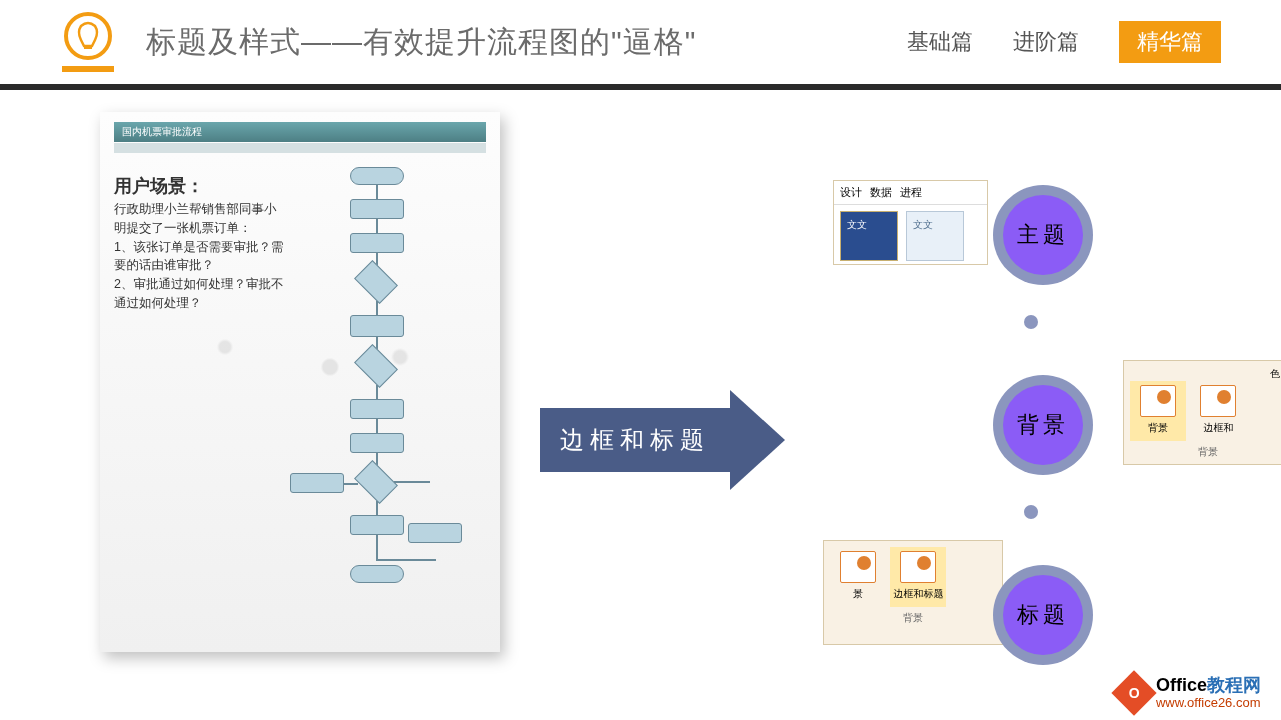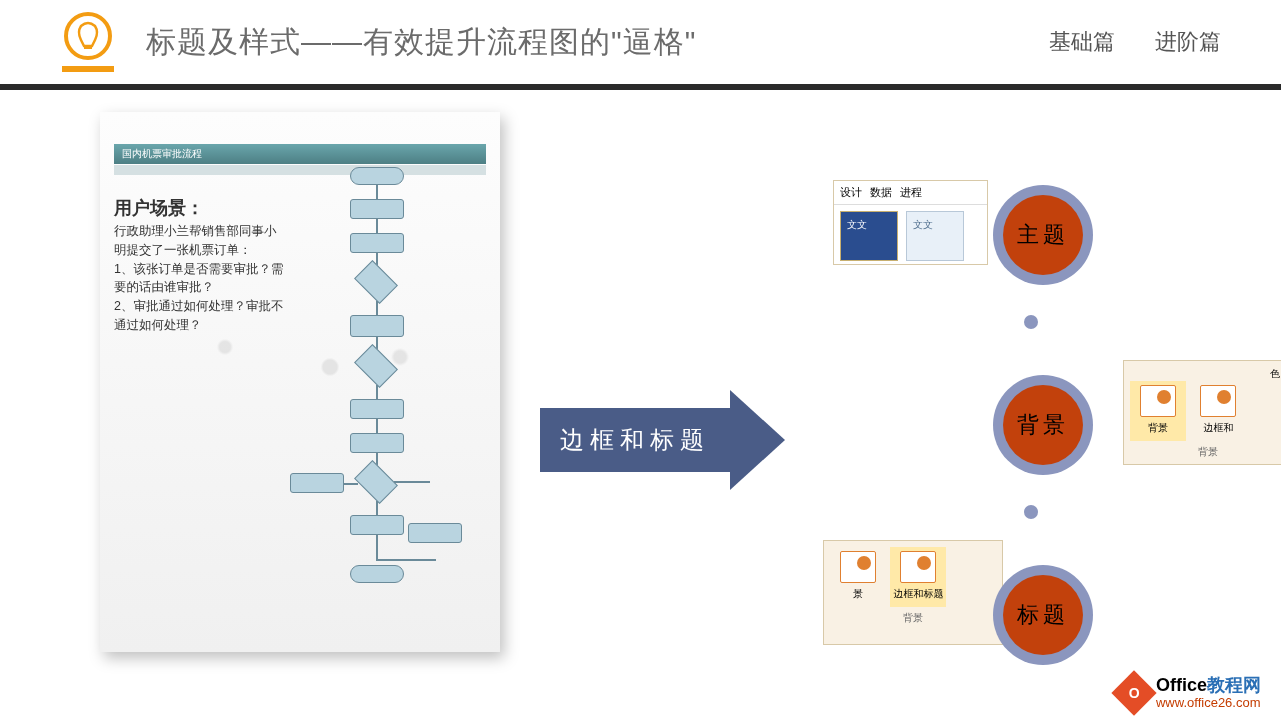--- a/index.html
+++ b/index.html
@@ -78,21 +78,20 @@
       padding: 10px 14px;
     }
     .page-title-bar {
       height: 20px;
       background: linear-gradient(to bottom, #6aa6ac, #4d7f84);
       color: #fff;
       font-size: 10px;
       padding: 3px 8px;
       display: flex;
       align-items: center;
-      margin-top: 22px;
     }
     .page-sub-bar {
       height: 10px;
       background: #d5e0e2;
       margin-top: 1px;
     }
     .scenario {
       margin-top: 20px;
       width: 170px;
       font-size: 12.5px;
@@ -296,21 +295,21 @@
       height: 100px;
       background: #8b96be;
       border-radius: 50%;
     }
     .circle-inner {
       position: absolute;
       width: 80px;
       height: 80px;
       top: 10px;
       left: 10px;
-      background: #c2410c;
+      background: #8b5cf6;
       border-radius: 50%;
       display: flex;
       align-items: center;
       justify-content: center;
       font-size: 22px;
       font-family: "STKaiti", "KaiTi", serif;
       letter-spacing: 4px;
     }
     .ti-theme { top: 0; }
     .ti-theme .circle-label { right: 100px; top: 15px; }
@@ -364,20 +363,21 @@
       <circle cx="24" cy="24" r="22" fill="none" stroke="#f39c12" stroke-width="4"></circle>
       <path d="M 17 14 Q 24 8 31 14 Q 35 20 31 28 L 28 34 L 20 34 L 17 28 Q 13 20 17 14 Z" fill="#fff" stroke="#f39c12" stroke-width="2.5"></path>
       <rect x="20" y="34" width="8" height="3" fill="#f39c12"></rect>
     </svg>
     <div class="bulb-base"></div>
   </div>
   <div class="title">标题及样式——有效提升流程图的"逼格"</div>
   <div class="nav">
     <div class="nav-item">基础篇</div>
     <div class="nav-item">进阶篇</div>
+    <div class="nav-item active">精华篇</div>
   </div>
 </div>
 
 <div class="content">
 
   <div class="page">
     <div class="page-title-bar">国内机票审批流程</div>
     <div class="page-sub-bar"></div>
     <div class="world-map"></div>
     <div class="scenario">

